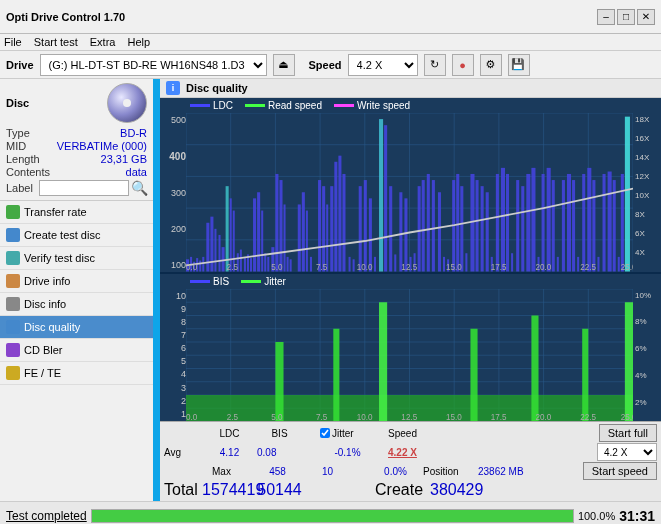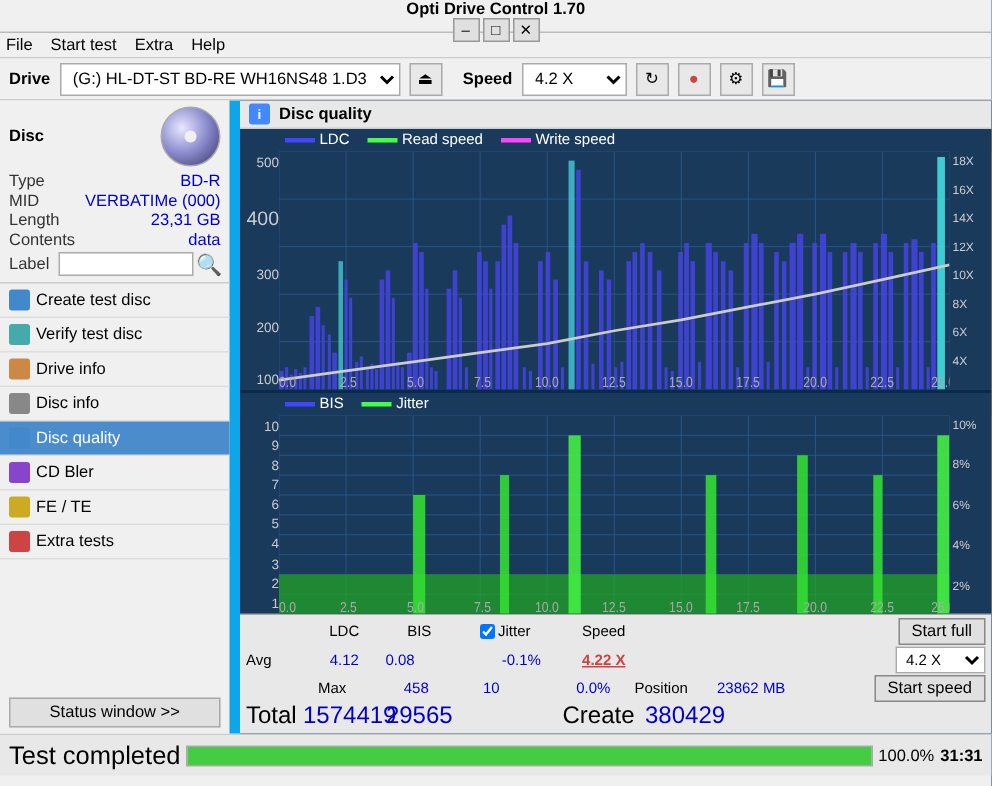--- a/index.html
+++ b/index.html
@@ -61,30 +61,30 @@
     .legend-ldc { background: #4444ff; }
     .legend-read { background: #44ff44; }
     .legend-write { background: #ff44ff; }
     .legend-bis { background: #4444ff; }
     .legend-jitter { background: #44ff44; }
     
     
     .bottom-bar { background: #e8e8e8; border-top: 1px solid #ccc; height: 28px; display: flex; align-items: center; padding: 0 6px; gap: 4px; }
     .progress-bar-outer { flex: 1; height: 14px; border: 1px solid #aaa; background: white; }
     .progress-bar-inner { height: 100%; background: #44cc44; }
-    .status-text { font-size: 17px; }
-    .time-text { font-size: 11px; font-weight: bold; margin-left: auto; }
+    .status-text { font-size: 12px; text-decoration: underline; }
+    .time-text { font-size: 14px; font-weight: bold; margin-left: auto; }
     
     .start-full-btn { background: #e0e0e0; border: 1px solid #888; padding: 2px 8px; font-size: 11px; cursor: pointer; white-space: nowrap; }
     .start-part-btn { background: #e0e0e0; border: 1px solid #888; padding: 2px 8px; font-size: 11px; cursor: pointer; white-space: nowrap; }
   </style>
 </head>
 <body>
 
-<div style="background:#f0f0f0; display:flex; align-items:center; justify-content:space-between; height:22px; padding:0 6px; border-bottom:1px solid #bbb;flex-direction:column;">
+<div style="background:#f0f0f0; display:flex; align-items:center; justify-content:space-between; height:34px; padding:0 6px; border-bottom:1px solid #bbb;">
   <span style="font-size:11px; font-weight:bold;">Opti Drive Control 1.70</span>
   <div style="display:flex; gap:2px;">
     <button style="width:18px;height:16px;font-size:10px;border:1px solid #999;background:#e0e0e0;cursor:pointer;">–</button>
     <button style="width:18px;height:16px;font-size:10px;border:1px solid #999;background:#e0e0e0;cursor:pointer;">□</button>
     <button style="width:18px;height:16px;font-size:10px;border:1px solid #999;background:#e0e0e0;cursor:pointer;">✕</button>
   </div>
 </div>
 
 <div class="menubar">
   <span>File</span>
@@ -135,20 +135,24 @@
         <span class="disc-val">data</span>
       </div>
       <div class="label-row">
         <span class="disc-key" style="margin-right:4px;">Label</span>
         <input class="label-input" type="text" style="">
         <span style="font-size:14px;cursor:pointer;">🔍</span>
       </div>
     </div>
 
     <div class="sidebar-btn">
+      <div class="btn-icon btn-green"></div>
+      <span>Transfer rate</span>
+    </div>
+    <div class="sidebar-btn">
       <div class="btn-icon btn-blue"></div>
       <span>Create test disc</span>
     </div>
     <div class="sidebar-btn">
       <div class="btn-icon btn-teal"></div>
       <span>Verify test disc</span>
     </div>
     <div class="sidebar-btn">
       <div class="btn-icon btn-orange"></div>
       <span>Drive info</span>
@@ -162,27 +166,22 @@
       <span>Disc quality</span>
     </div>
     <div class="sidebar-btn">
       <div class="btn-icon btn-purple"></div>
       <span>CD Bler</span>
     </div>
     <div class="sidebar-btn">
       <div class="btn-icon btn-yellow"></div>
       <span>FE / TE</span>
     </div>
-    <div class="sidebar-btn">
-      <div class="btn-icon btn-red"></div>
-      <span>Extra tests</span>
-    </div>
 
     <div style="flex:1;"></div>
-    <button class="status-window-btn">Status window &gt;&gt;</button>
   </div>
 
   <div class="content">
 
     <div class="dq-header">
       <div class="dq-icon">i</div>
       <span class="dq-title">Disc quality</span>
     </div>
 
     <div style="flex:1; background:#1a3a5c; position:relative; display:flex; flex-direction:column;">
@@ -201,21 +200,21 @@
           <span>Write speed</span>
         </div>
       </div>
 
       <div style="flex:1; position:relative; display:flex;">
 
         <div style="width:26px; display:flex; flex-direction:column-reverse; justify-content:space-between; padding:2px 0; text-align:right;">
           <span style="font-size:9px; color:#ccc;">100</span>
           <span style="font-size:9px; color:#ccc;">200</span>
           <span style="font-size:9px; color:#ccc;">300</span>
-          <span style="font-size:13px; color:#ccc;">400</span>
+          <span style="font-size:10px; color:#ccc;font-weight:bold;">400</span>
           <span style="font-size:9px; color:#ccc;">500</span>
         </div>
         <svg style="flex:1; height:100%;" viewBox="0 0 440 130" preserveAspectRatio="none">
 
           <rect width="440" height="130" fill="#1a3a5c"></rect>
 
           <line x1="0" y1="0" x2="0" y2="130" stroke="#2a5a8c" stroke-width="0.5"></line>
           <line x1="44" y1="0" x2="44" y2="130" stroke="#2a5a8c" stroke-width="0.5"></line>
           <line x1="88" y1="0" x2="88" y2="130" stroke="#2a5a8c" stroke-width="0.5"></line>
           <line x1="132" y1="0" x2="132" y2="130" stroke="#2a5a8c" stroke-width="0.5"></line>
@@ -482,21 +481,21 @@
         <div style="width:55px; text-align:center; color:#0000cc;">0.0%</div>
         <div style="width:55px;">Position</div>
         <div style="width:70px; color:#0000cc;">23862 MB</div>
         <div style="flex:1;"></div>
         <button class="start-part-btn">Start speed</button>
       </div>
 
       <div style="display:flex; align-items:center; font-size:16px;">
         <div style="width:38px;">Total</div>
         <div style="width:55px; text-align:center; color:#0000cc;">1574419</div>
-        <div style="width:45px; text-align:center; color:#0000cc;">29565</div>
+        <div style="width:45px; text-align:center; color:#0000cc;">50144</div>
         <div style="width:18px;"></div>
         <div style="width:55px;"></div>
         <div style="width:55px;">Create</div>
         <div style="width:70px; color:#0000cc;">380429</div>
       </div>
     </div>
   </div>
 </div>
 
 <div class="bottom-bar">

